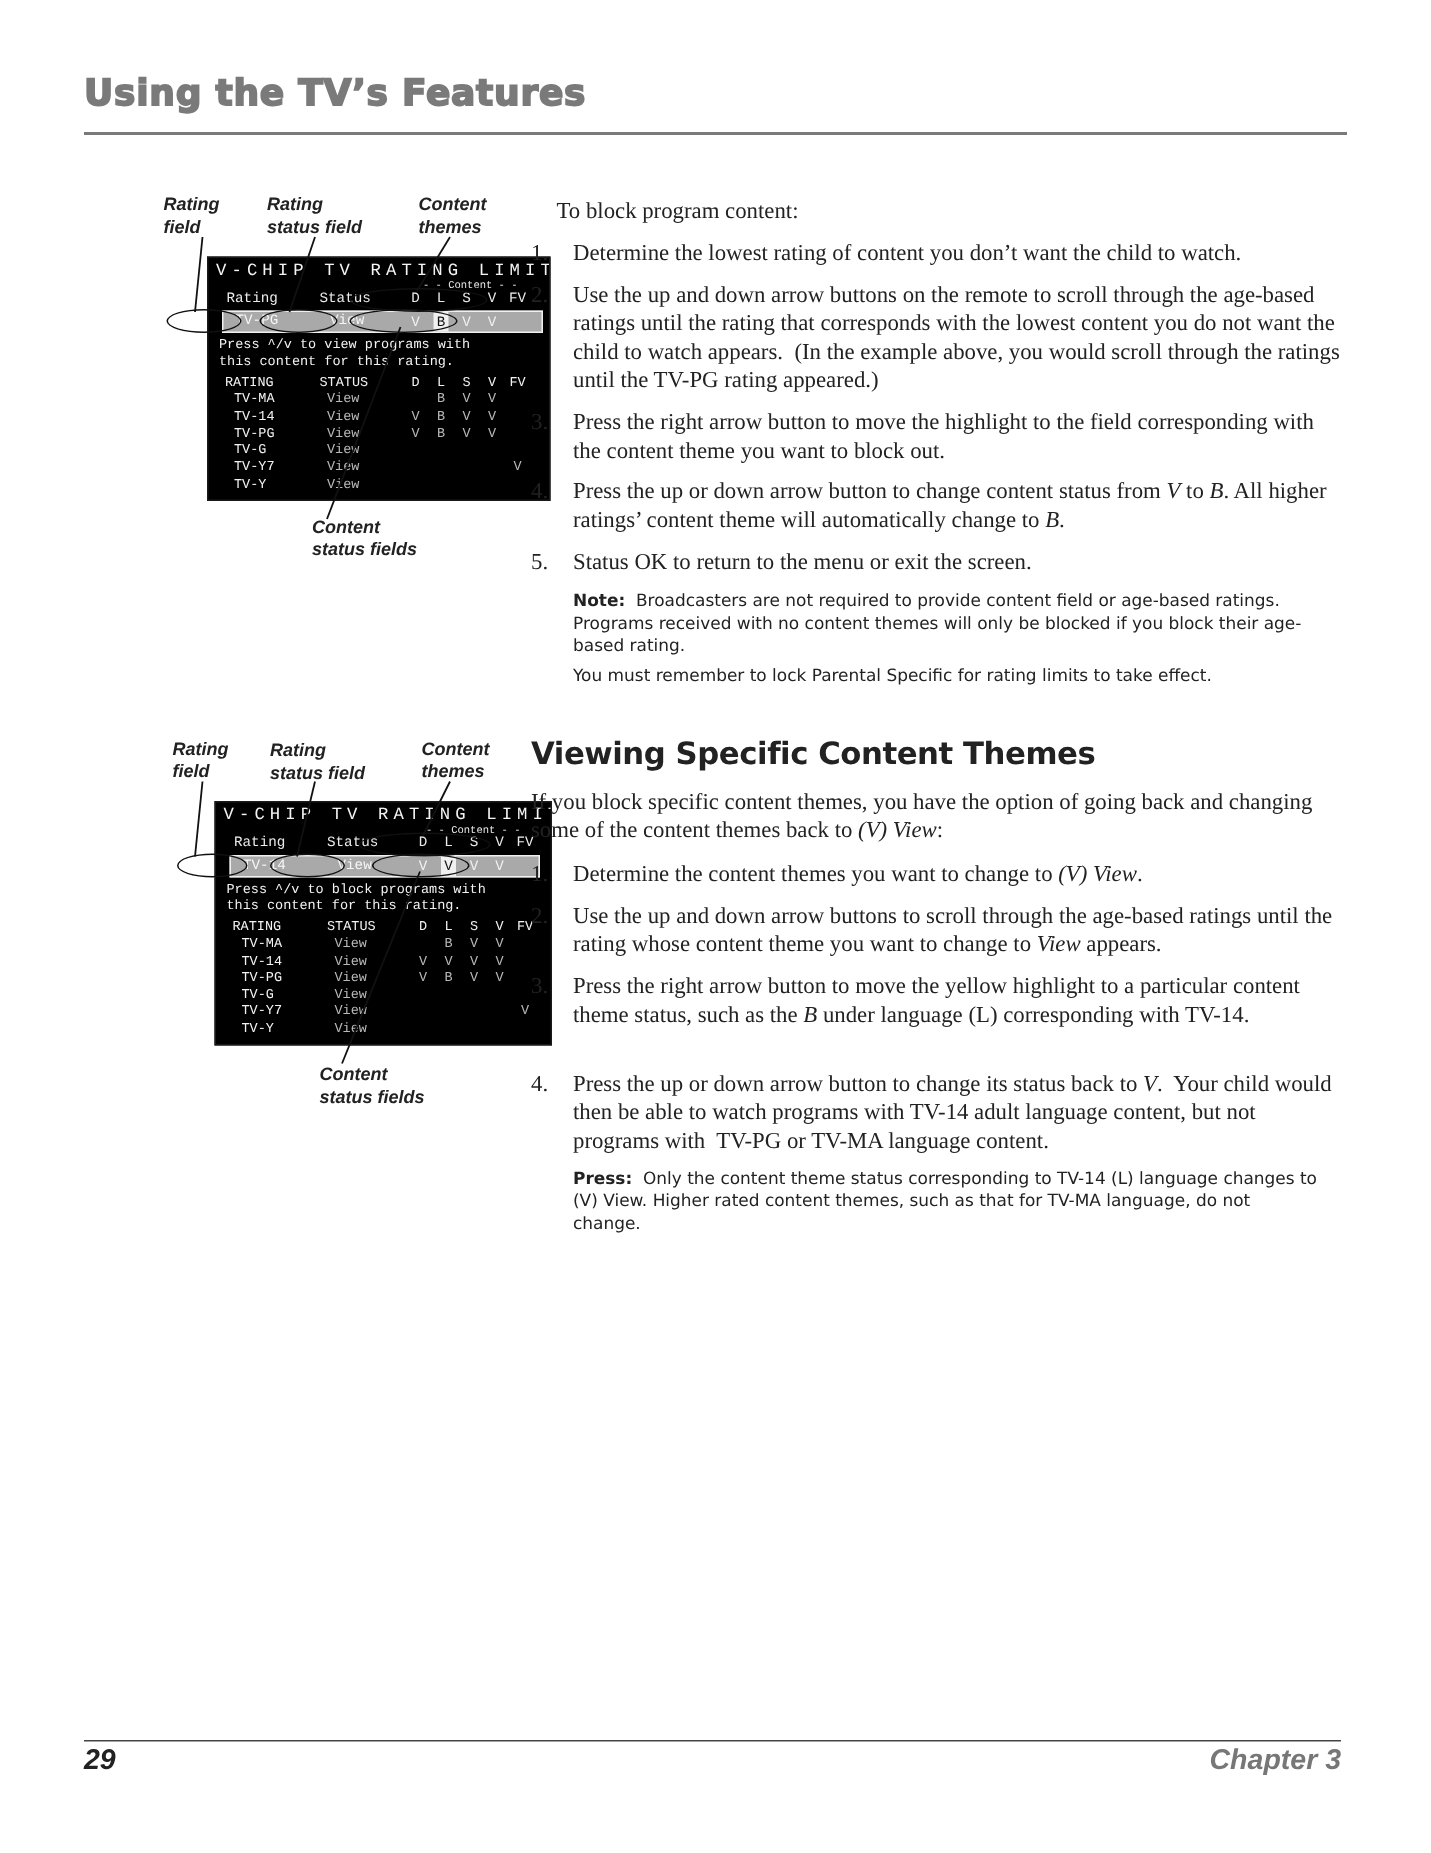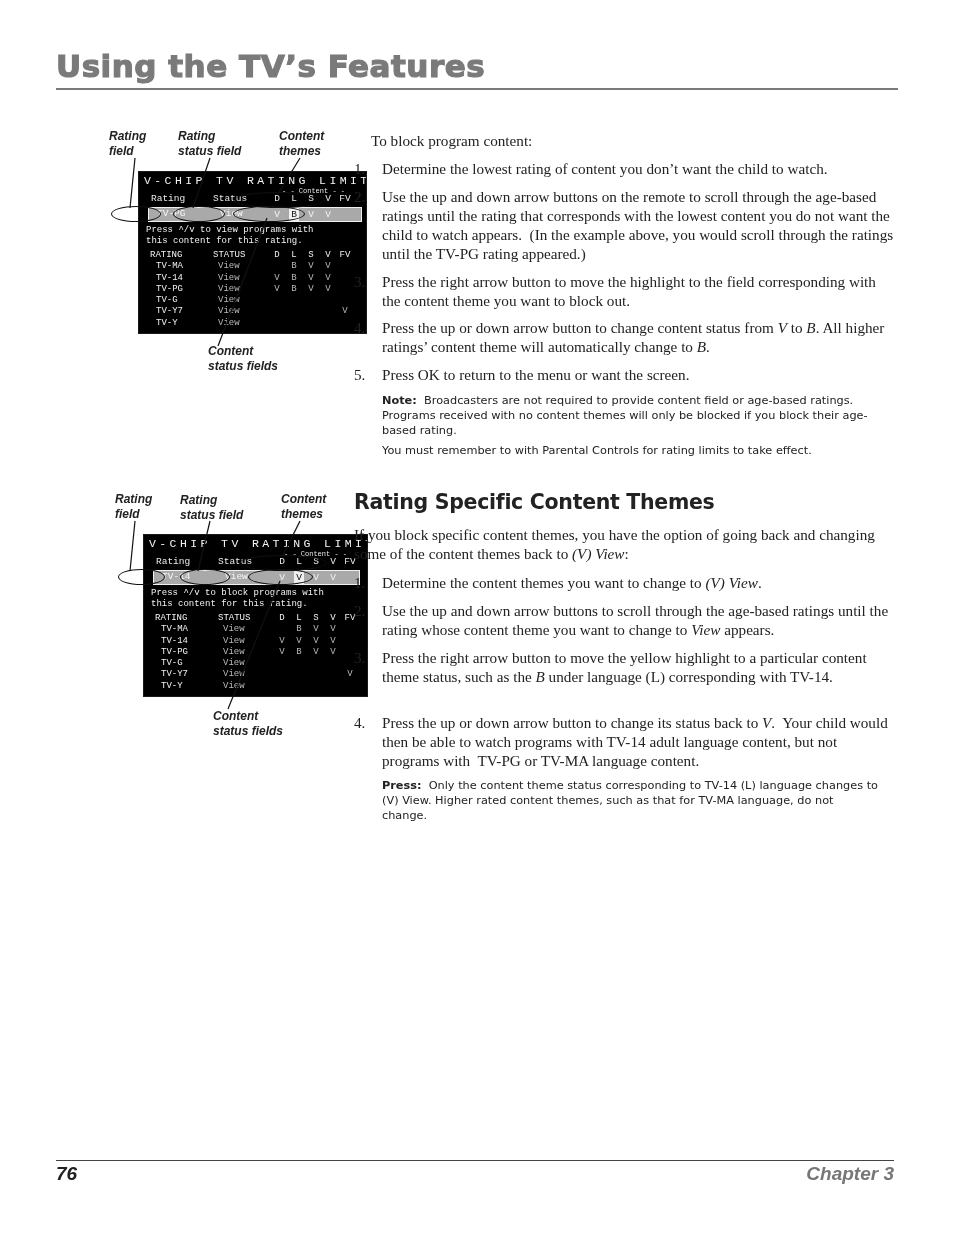--- a/index.html
+++ b/index.html
@@ -1,17 +1,17 @@
 <!DOCTYPE html>
 <html><head>
 <meta charset="utf-8">
 <style>
   html, body { margin:0; padding:0; background:#ffffff; }
   body { width:954px; height:1235px; position:relative; overflow:hidden; font-family:"Liberation Serif", serif; color:#222; }
-  .page-title { position:absolute; left:56px; top:48px; font-family:"DejaVu Sans", sans-serif; font-weight:900; font-size:31px; letter-spacing:0.5px; color:#7a7a7a; -webkit-text-stroke:1.2px #7a7a7a; white-space:nowrap; }
+  .page-title { position:absolute; left:56px; top:48px; font-family:"DejaVu Sans", sans-serif; font-weight:900; font-size:24px; letter-spacing:0.5px; color:#7a7a7a; -webkit-text-stroke:1.2px #7a7a7a; white-space:nowrap; }
   .title-rule { position:absolute; left:56px; top:88px; width:842px; height:2px; background:#7a7a7a; }
   .footer-rule { position:absolute; left:56px; top:1160px; width:838px; height:1px; background:#444; }
   .page-number { position:absolute; left:56px; top:1163px; font-family:"Liberation Sans", sans-serif; font-weight:bold; font-style:italic; font-size:19px; color:#222; }
   .chapter-label { position:absolute; right:60px; top:1163px; font-family:"Liberation Sans", sans-serif; font-style:italic; font-weight:bold; font-size:19px; color:#777; }
 
   
   .figure { position:absolute; width:240px; }
   .callout { position:absolute; font-family:"Liberation Sans", sans-serif; font-style:italic; font-weight:bold; font-size:12px; line-height:15px; color:#222; white-space:pre-line; }
   .tv { position:absolute; background:#000000; border:1.5px solid #1a1a1a; font-family:Liberation Mono, monospace; color:#f2f2f2; overflow:hidden;margin-left:33px; }
   .tv-title { position:absolute; left:5px; top:2px; font-size:11.5px; letter-spacing:3.4px; color:#f4f4f4; white-space:nowrap; }
@@ -248,30 +248,30 @@
     <div class="text step" style="top: 272px;">
       <span class="num">3.</span>
       <div class="body">Press the right arrow button to move the highlight to the field corresponding with the content theme you want to block out.</div>
     </div>
     <div class="text step" style="top: 318px;">
       <span class="num">4.</span>
       <div class="body">Press the up or down arrow button to change content status from <em>V</em> to <em>B</em>. All higher ratings’ content theme will automatically change to <em>B</em>.</div>
     </div>
     <div class="text step" style="top: 365px;">
       <span class="num">5.</span>
-      <div class="body">Press OK to return to the menu or want the screen.</div>
+      <div class="body">Status OK to return to the menu or exit the screen.</div>
     </div>
   </div>
 <div class="note" style="top:393px;">
   <b>Note:</b>&nbsp;
   <span>Broadcasters are not required to provide content field or age-based ratings. Programs received with no content themes will only be blocked if you block their age-based rating.</span>
 </div>
-<div class="note" style="top:443px;">You must remember to with Parental Controls for rating limits to take effect.</div>
-
-<div class="section-heading">Rating Specific Content Themes</div>
+<div class="note" style="top:443px;">You must remember to lock Parental Specific for rating limits to take effect.</div>
+
+<div class="section-heading">Viewing Specific Content Themes</div>
 <div class="text" style="left:354px; top:525px; width:540px;">If you block specific content themes, you have the option of going back and changing some of the content themes back to <em>(V) View</em>:</div>
 <div class="steps-view">
     <div class="text step" style="top: 573px;">
       <span class="num">1.</span>
       <div class="body">Determine the content themes you want to change to <em>(V) View</em>.</div>
     </div>
     <div class="text step" style="top: 601px;">
       <span class="num">2.</span>
       <div class="body">Use the up and down arrow buttons to scroll through the age-based ratings until the rating whose content theme you want to change to <em>View</em> appears.</div>
     </div>
@@ -283,14 +283,14 @@
       <span class="num">4.</span>
       <div class="body">Press the up or down arrow button to change its status back to <em>V</em>.&nbsp; Your child would then be able to watch programs with TV-14 adult language content, but not programs with&nbsp; TV-PG or TV-MA language content.</div>
     </div>
   </div>
 <div class="note" style="top:778px;">
   <b>Press:</b>&nbsp;
   <span>Only the content theme status corresponding to TV-14 (L) language changes to (V) View. Higher rated content themes, such as that for TV-MA language, do not change.</span>
 </div>
 
 <div class="footer-rule"></div>
-<div class="page-number">76</div>
+<div class="page-number">29</div>
 <div class="chapter-label">Chapter 3</div>
 
 </body></html>

